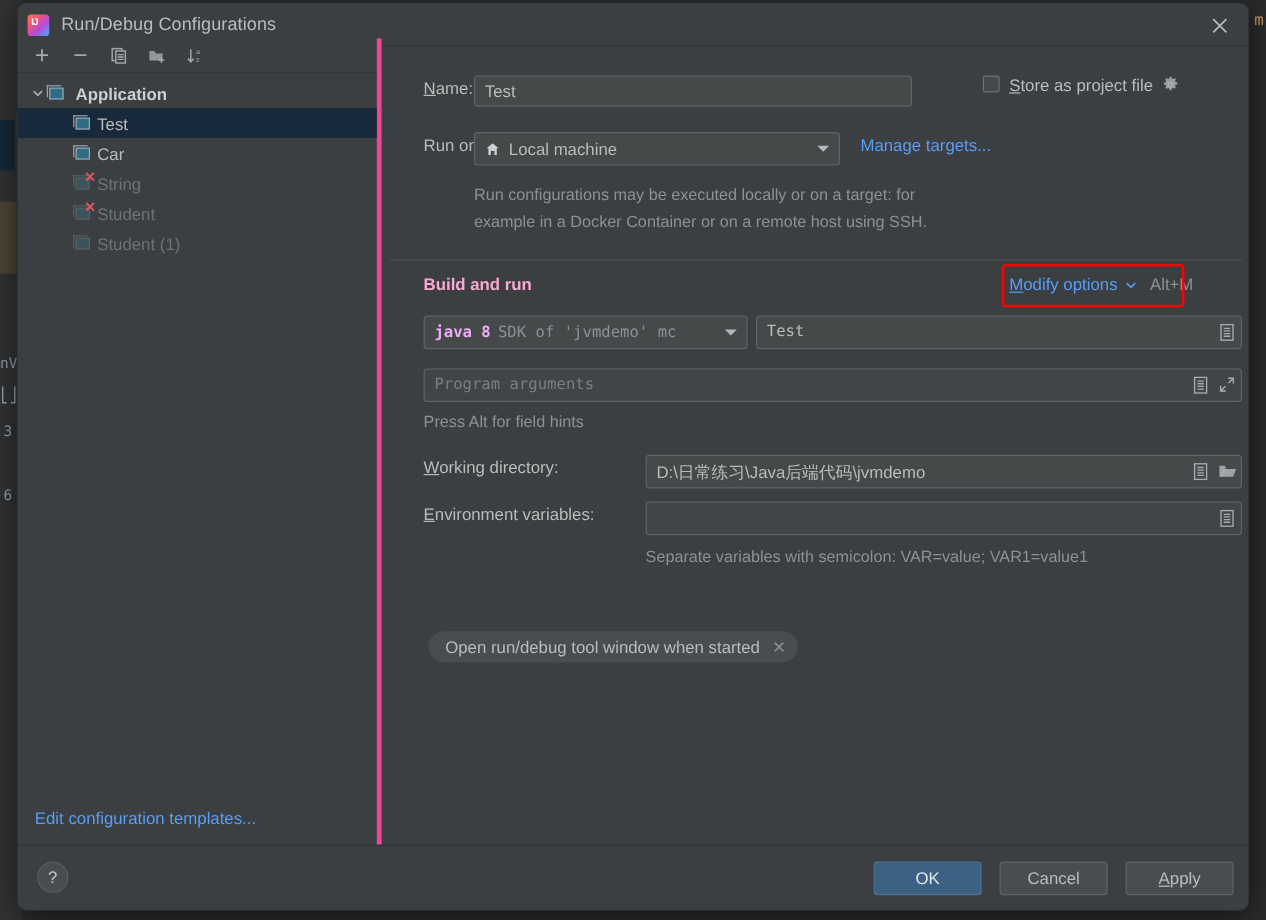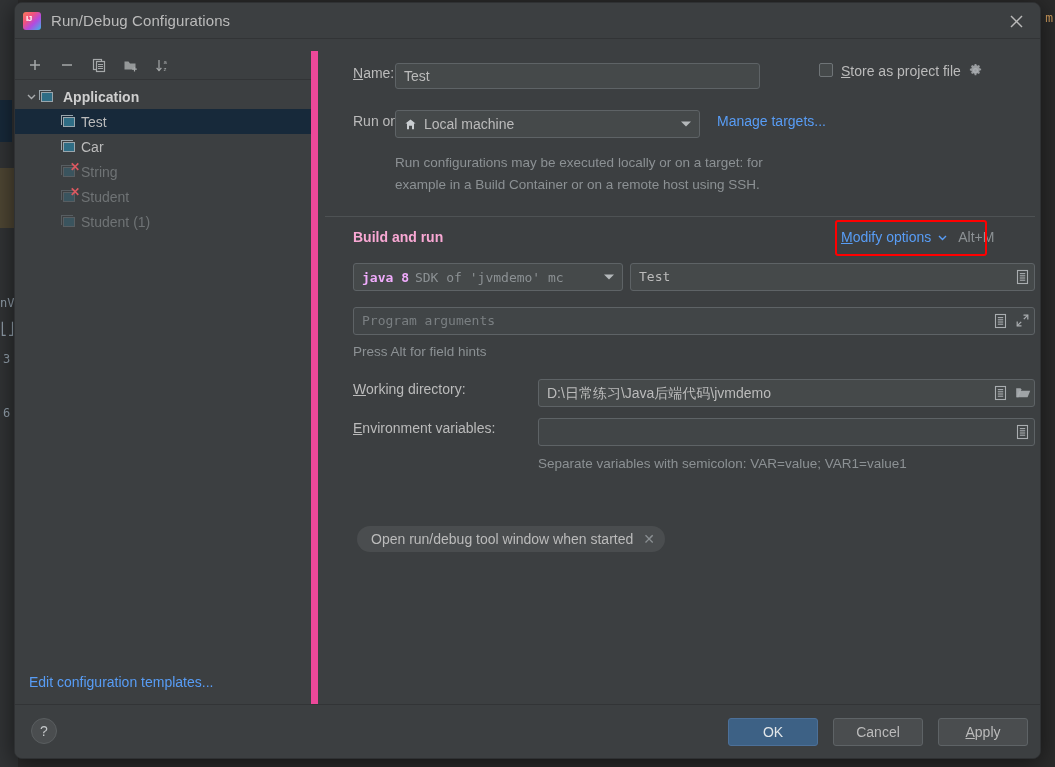--- a/index.html
+++ b/index.html
@@ -80,23 +80,23 @@
   #close-btn {
     position: absolute; right: 10px; top: 4px;
     width: 28px; height: 28px;
     display: flex; align-items: center; justify-content: center;
     color: #b9b9b9; cursor: pointer;
   }
   #close-btn svg { display:block; }
 
   
   #left-panel {
-    position: absolute; left: 0; top: 48px; width: 303px; bottom: 54px;
+    position: absolute; left: 0; top: 29px; width: 303px; bottom: 54px;
     background: #3c3f41;
-    border-right: 7px solid #ec4899;
+    border-right: 4px solid #ec4899;
     text-align: right;
   }
   #tree-toolbar {
     height: 29px; display: flex; align-items: center;
     padding-left: 10px; gap: 12px;
     border-bottom: 1px solid #323436;
   }
   .tb-btn {
     width: 20px; height: 20px;
     display: flex; align-items: center; justify-content: center;
@@ -379,21 +379,21 @@
         <svg width="13" height="13" viewBox="0 0 14 14" fill="currentColor">
             <path d="M7 1.5L12.5 6h-1.7v6H8.6V8.4H5.4V12H3.2V6H1.5z"></path>
           </svg>
       </span>
       <span>Local machine</span>
       <span class="caret"></span>
     </div>
     <div class="link" style="position:absolute; left:398px; top:74px; font-size:14px;">Manage targets...</div>
 
     <div class="hint" style="position:absolute; left:76px; top:116px;">Run configurations may be executed locally or on a target: for</div>
-    <div class="hint" style="position:absolute; left:76px; top:138px;">example in a Build Container or on a remote host using SSH.</div>
+    <div class="hint" style="position:absolute; left:76px; top:138px;">example in a Docker Container or on a remote host using SSH.</div>
 
     <div class="divider" style="left:6px; top:177px; width:710px;"></div>
 
     <div class="sec-title" style="position:absolute; left:34px; top:190px;">Build and run</div>
 
     <div id="modify-options-wrap" style="left:522px; top:190px;">
       <span class="link"><span style="text-decoration:underline">M</span>odify options</span>
       <span style="color:#589df6;display:inline-flex;">
         <svg width="11" height="11" viewBox="0 0 11 11" stroke="currentColor" stroke-width="1.4" fill="none">
             <path d="M2 4l3.5 3.5L9 4"></path>

